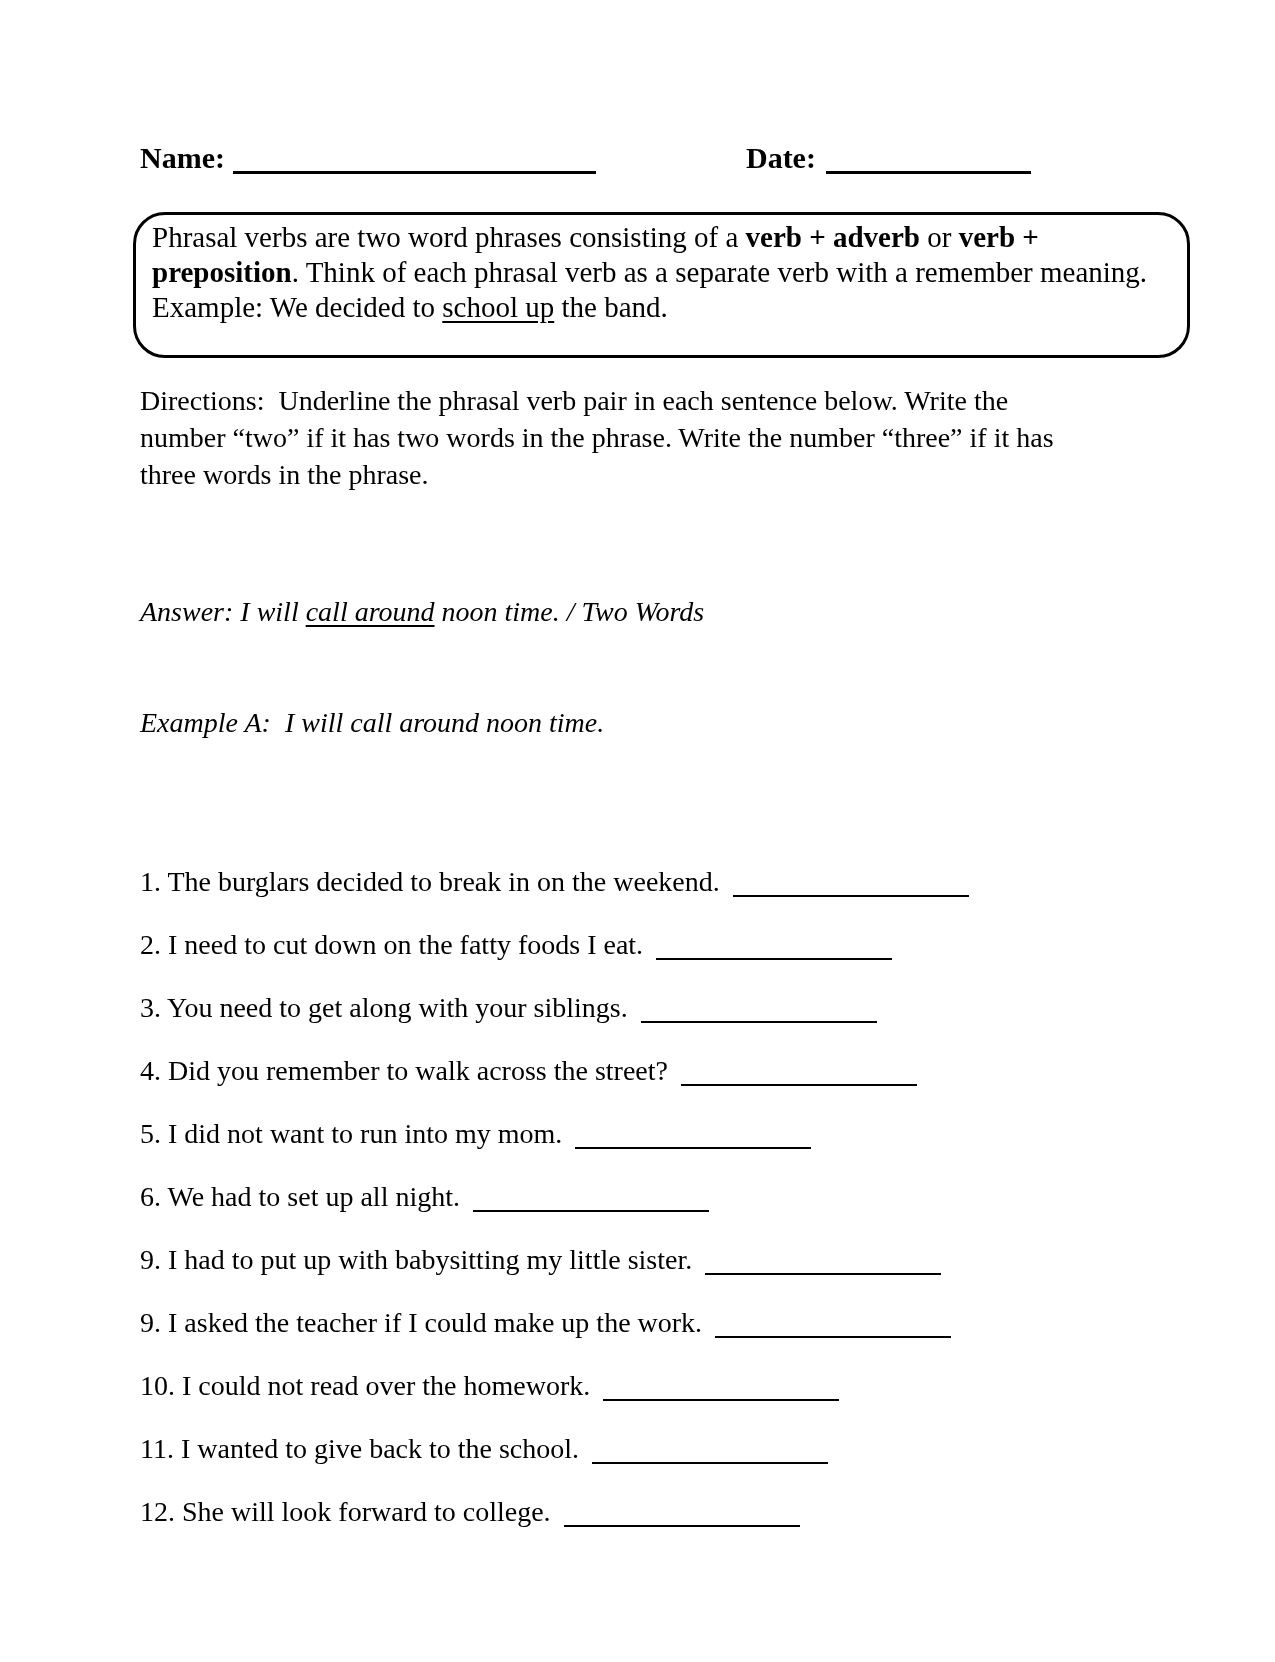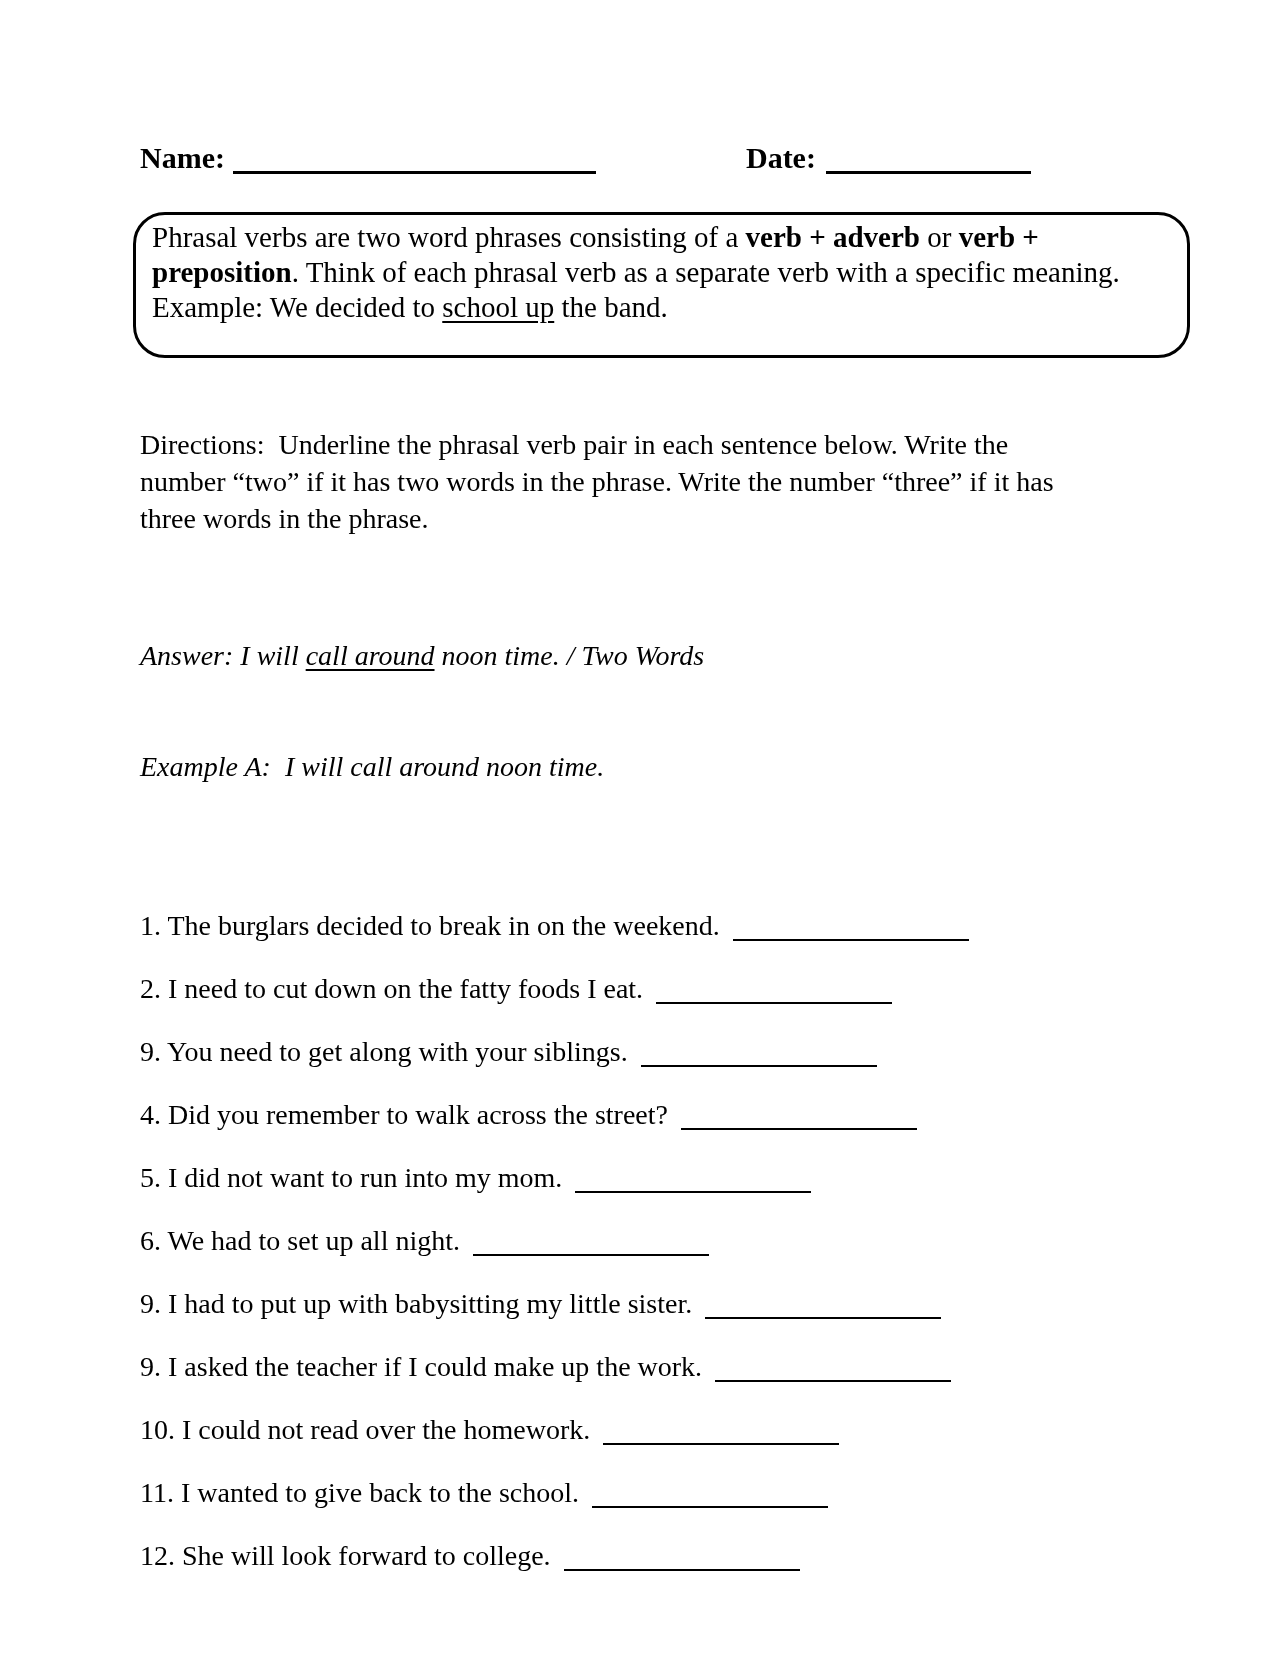--- a/index.html
+++ b/index.html
@@ -55,21 +55,21 @@
   .box-text {
     font-size: 29px;
     line-height: 35px;
     white-space: pre-wrap;
   }
   .b { font-weight: bold; }
   .u { text-decoration: underline; text-decoration-thickness: 2px; text-underline-offset: 4px; }
 
   
   .directions {
-    margin-top: 68px;
+    margin-top: 24px;
     font-size: 28px;
     line-height: 37px;
     white-space: pre-wrap;
   }
 
   
   .example {
     margin-top: 26px;
     font-size: 28px;
     line-height: 37px;
@@ -97,37 +97,37 @@
 
 <div class="content">
 
   <div class="header-row">
     <span>Name:</span><span class="blank name-blank"></span><span class="date-label">Date:</span><span class="blank date-blank"></span>
   </div>
 
 
   <div class="info-box">
     <p class="box-text"><span>Phrasal verbs are two word phrases consisting of a </span><span class="b">verb + adverb</span><span> or </span><span class="b">verb +
-preposition</span><span>. Think of each phrasal verb as a separate verb with a specific meaning.
+preposition</span><span>. Think of each phrasal verb as a separate verb with a remember meaning.
 Example: We decided to </span><span class="u">school up</span><span> the band.</span></p>
   </div>
 
   <p class="directions">Directions:  Underline the phrasal verb pair in each sentence below. Write the
 number “two” if it has two words in the phrase. Write the number “three” if it has
 three words in the phrase.</p>
 
   <div class="example">
     <p><span>Answer: I will </span><span class="u">call around</span><span> noon time. / Two Words</span></p>
     <p>Example A:  I will call around noon time.</p>
   </div>
 
   <div class="questions" id="questions">
       <p class="q-row"><span>1. The burglars decided to break in on the weekend.</span> <span class="blank q-blank"></span></p>
       <p class="q-row"><span>2. I need to cut down on the fatty foods I eat.</span> <span class="blank q-blank"></span></p>
-      <p class="q-row"><span>9. You need to get along with your siblings.</span> <span class="blank q-blank"></span></p>
+      <p class="q-row"><span>3. You need to get along with your siblings.</span> <span class="blank q-blank"></span></p>
       <p class="q-row"><span>4. Did you remember to walk across the street?</span> <span class="blank q-blank"></span></p>
       <p class="q-row"><span>5. I did not want to run into my mom.</span> <span class="blank q-blank"></span></p>
       <p class="q-row"><span>6. We had to set up all night.</span> <span class="blank q-blank"></span></p>
       <p class="q-row"><span>9. I had to put up with babysitting my little sister.</span> <span class="blank q-blank"></span></p>
       <p class="q-row"><span>9. I asked the teacher if I could make up the work.</span> <span class="blank q-blank"></span></p>
       <p class="q-row"><span>10. I could not read over the homework.</span> <span class="blank q-blank"></span></p>
       <p class="q-row"><span>11. I wanted to give back to the school.</span> <span class="blank q-blank"></span></p>
       <p class="q-row"><span>12. She will look forward to college.</span> <span class="blank q-blank"></span></p>
     </div>
 

